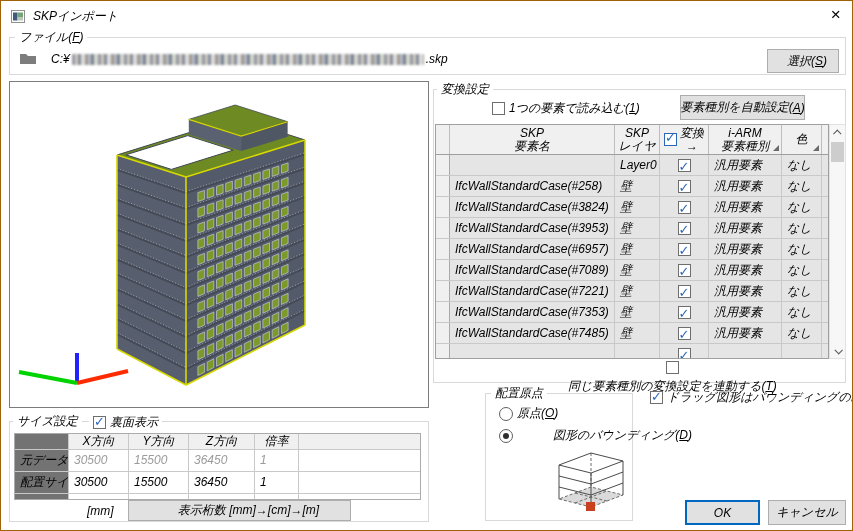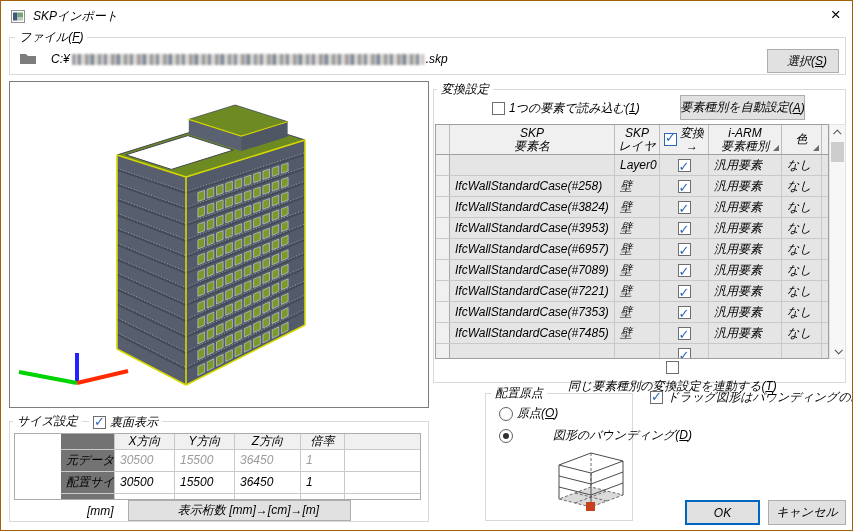--- a/index.html
+++ b/index.html
@@ -47,21 +47,21 @@
   .hconv .two{display:flex;flex-direction:column;align-items:center;line-height:13px;}
   
   .vscroll{left:828px;top:123px;width:17px;height:235px;background:#f7f7f7;border:1px solid #e2e2e2;}
   .sb-btn{position:absolute;left:0;width:15px;height:15px;display:flex;align-items:center;justify-content:center;}
   .chev{width:6px;height:6px;border-left:1.5px solid #555;border-top:1.5px solid #555;}
   .chev.up{transform:rotate(45deg) translateY(1px);}
   .chev.down{transform:rotate(225deg) translateY(1px);}
   .sb-thumb{position:absolute;left:1px;top:17px;width:13px;height:20px;background:#cdcdcd;}
   
   .stable{left:13px;top:432px;width:407px;border:1px solid #ababab;background:#fff;}
-  .srow{display:flex;height:22px;border-bottom:1px solid #c9c9c9;margin-left:46px;}
+  .srow{display:flex;height:22px;border-bottom:1px solid #c9c9c9;}
   .srow.head{height:16px;background:#f0f0f0;}
   .srow.partial{height:5px;border-bottom:none;overflow:hidden;}
   .sc{border-right:1px solid #c9c9c9;white-space:nowrap;overflow:hidden;flex:none;padding-left:5px;}
   .srow .sc{line-height:21px;} .srow.head .sc{line-height:15px;text-align:center;padding:0;}
   .s0{width:54px;background:#737373;} .s1{width:60px;} .s2{width:60px;} .s3{width:66px;} .s4{width:44px;} .s5{flex:1;border-right:none;}
   .muted .val{color:#9b9b9b;}
   
   .preview{left:8px;top:80px;width:420px;height:327px;border:1px solid #7c7c7c;background:#fff;}
   .preview svg{display:block;}
   .cube-wrap{left:552px;top:442px;width:76px;height:74px;}

